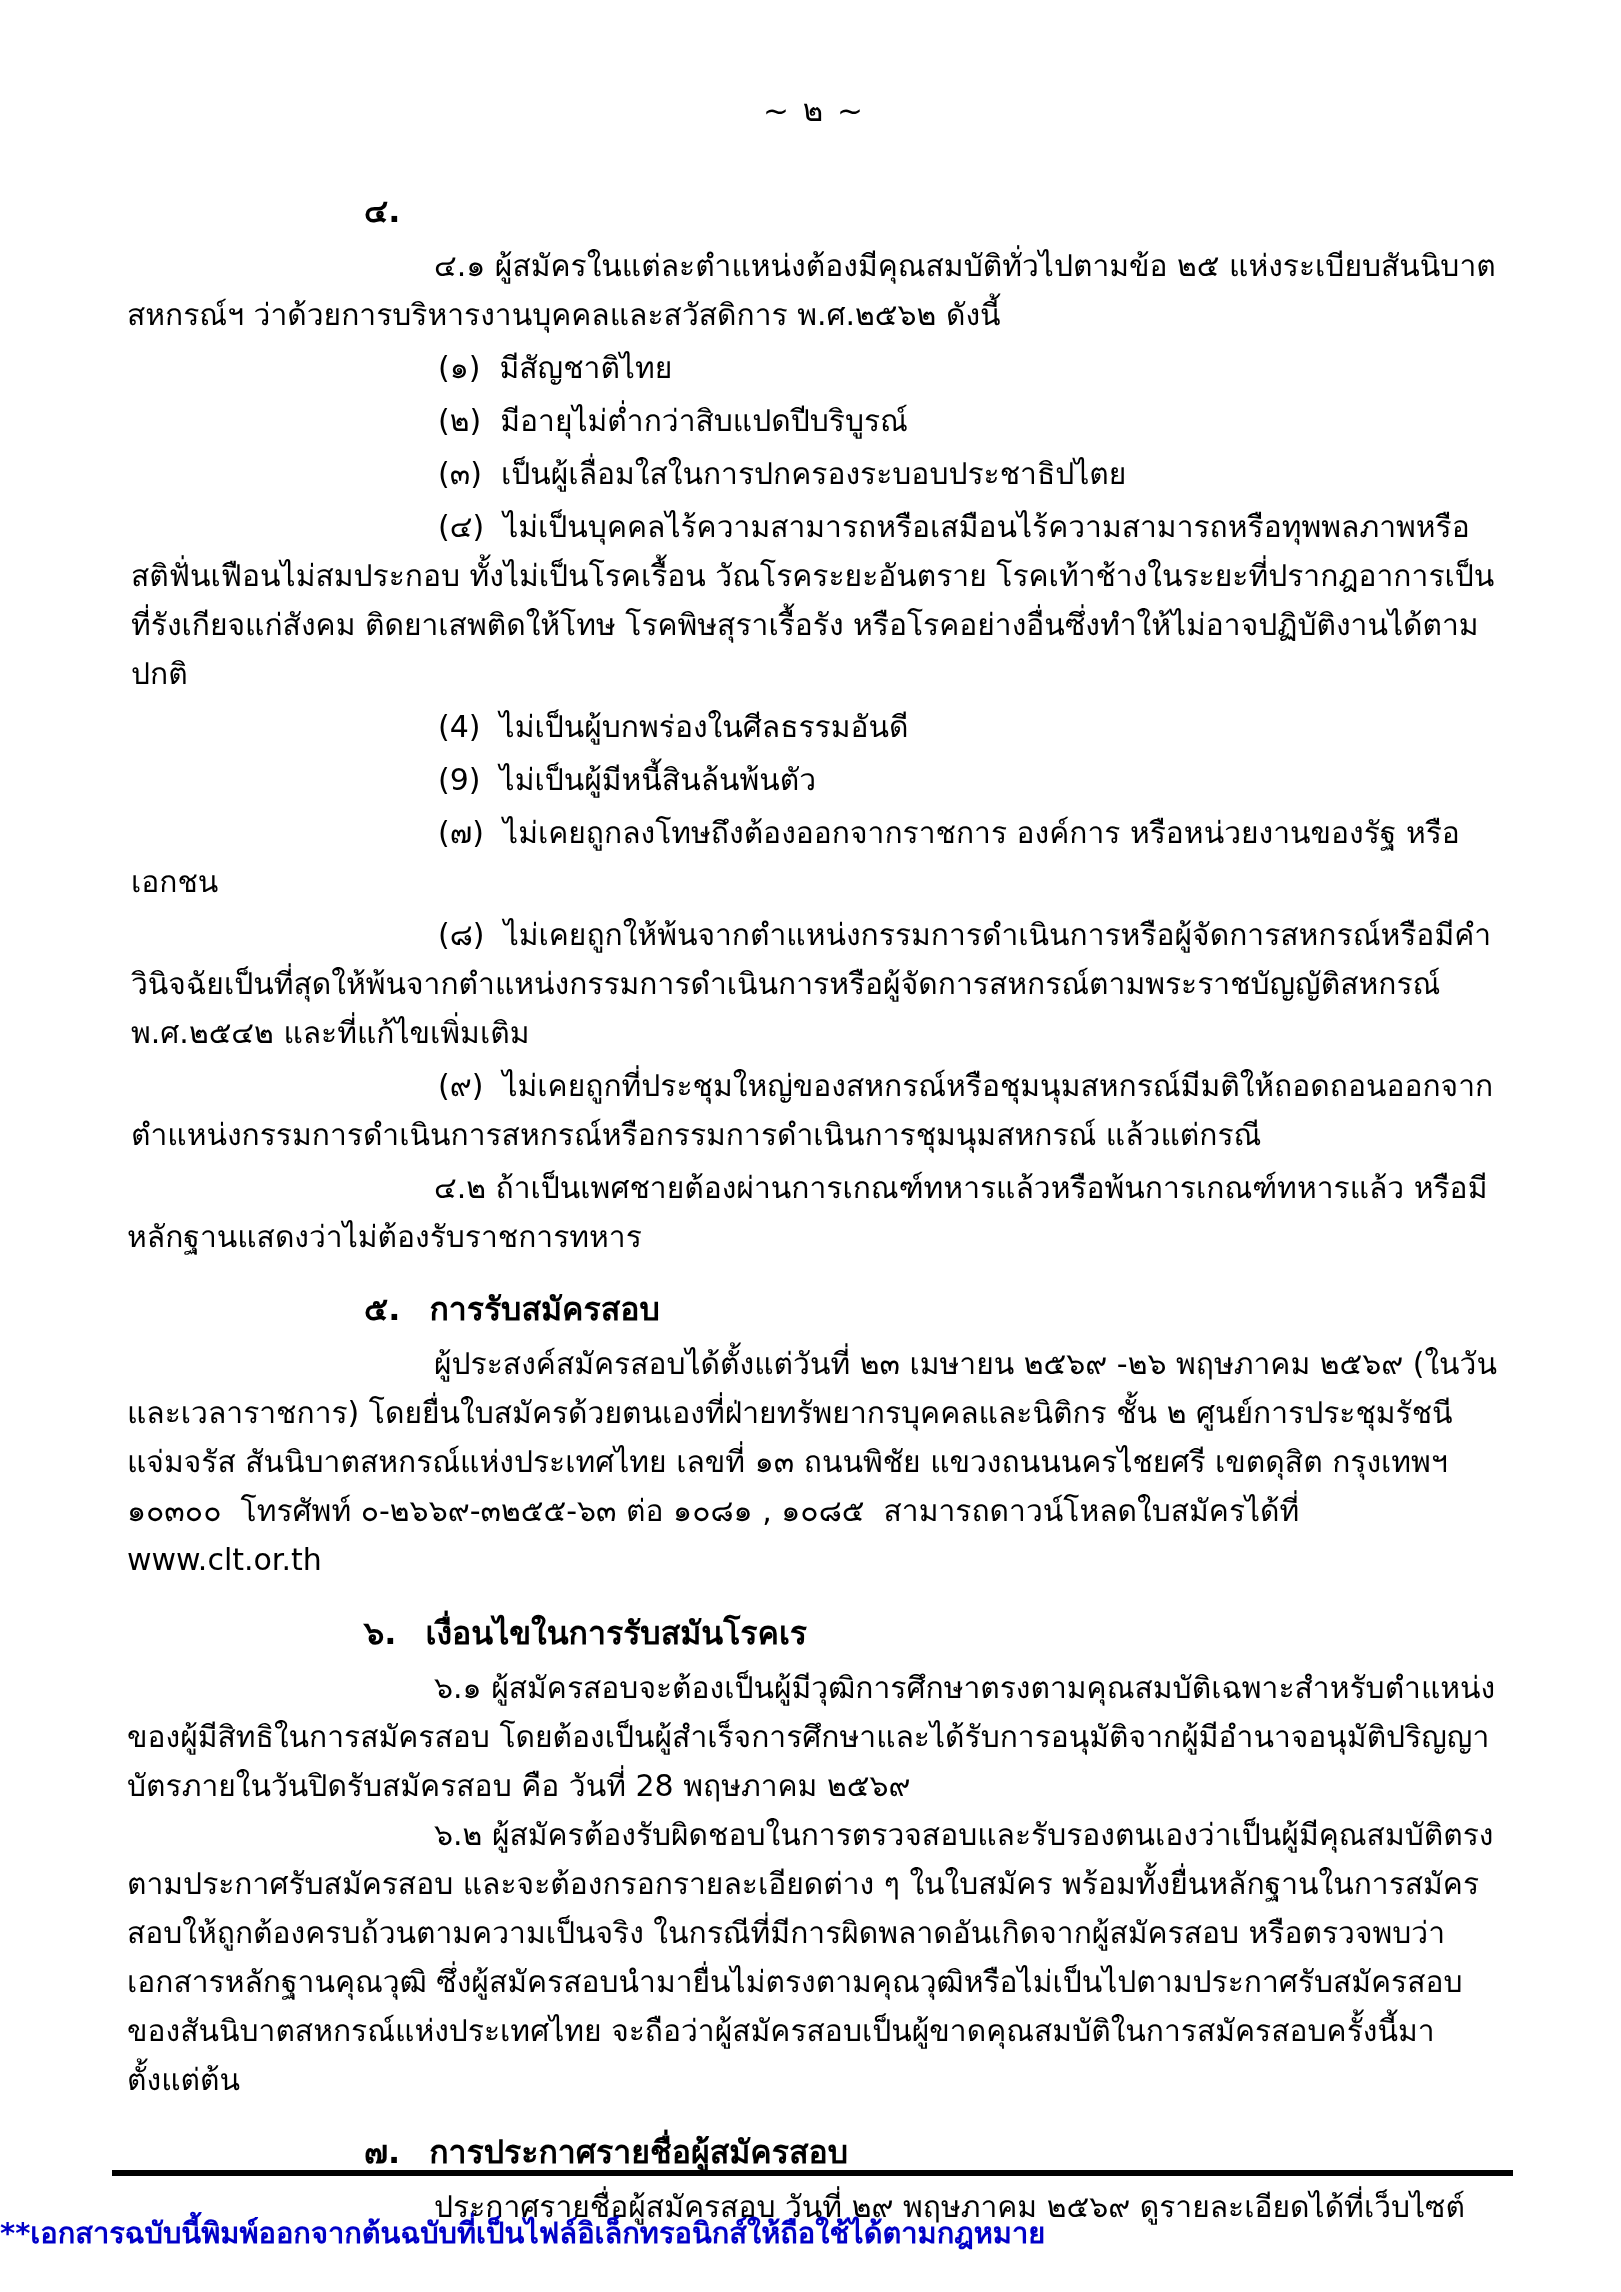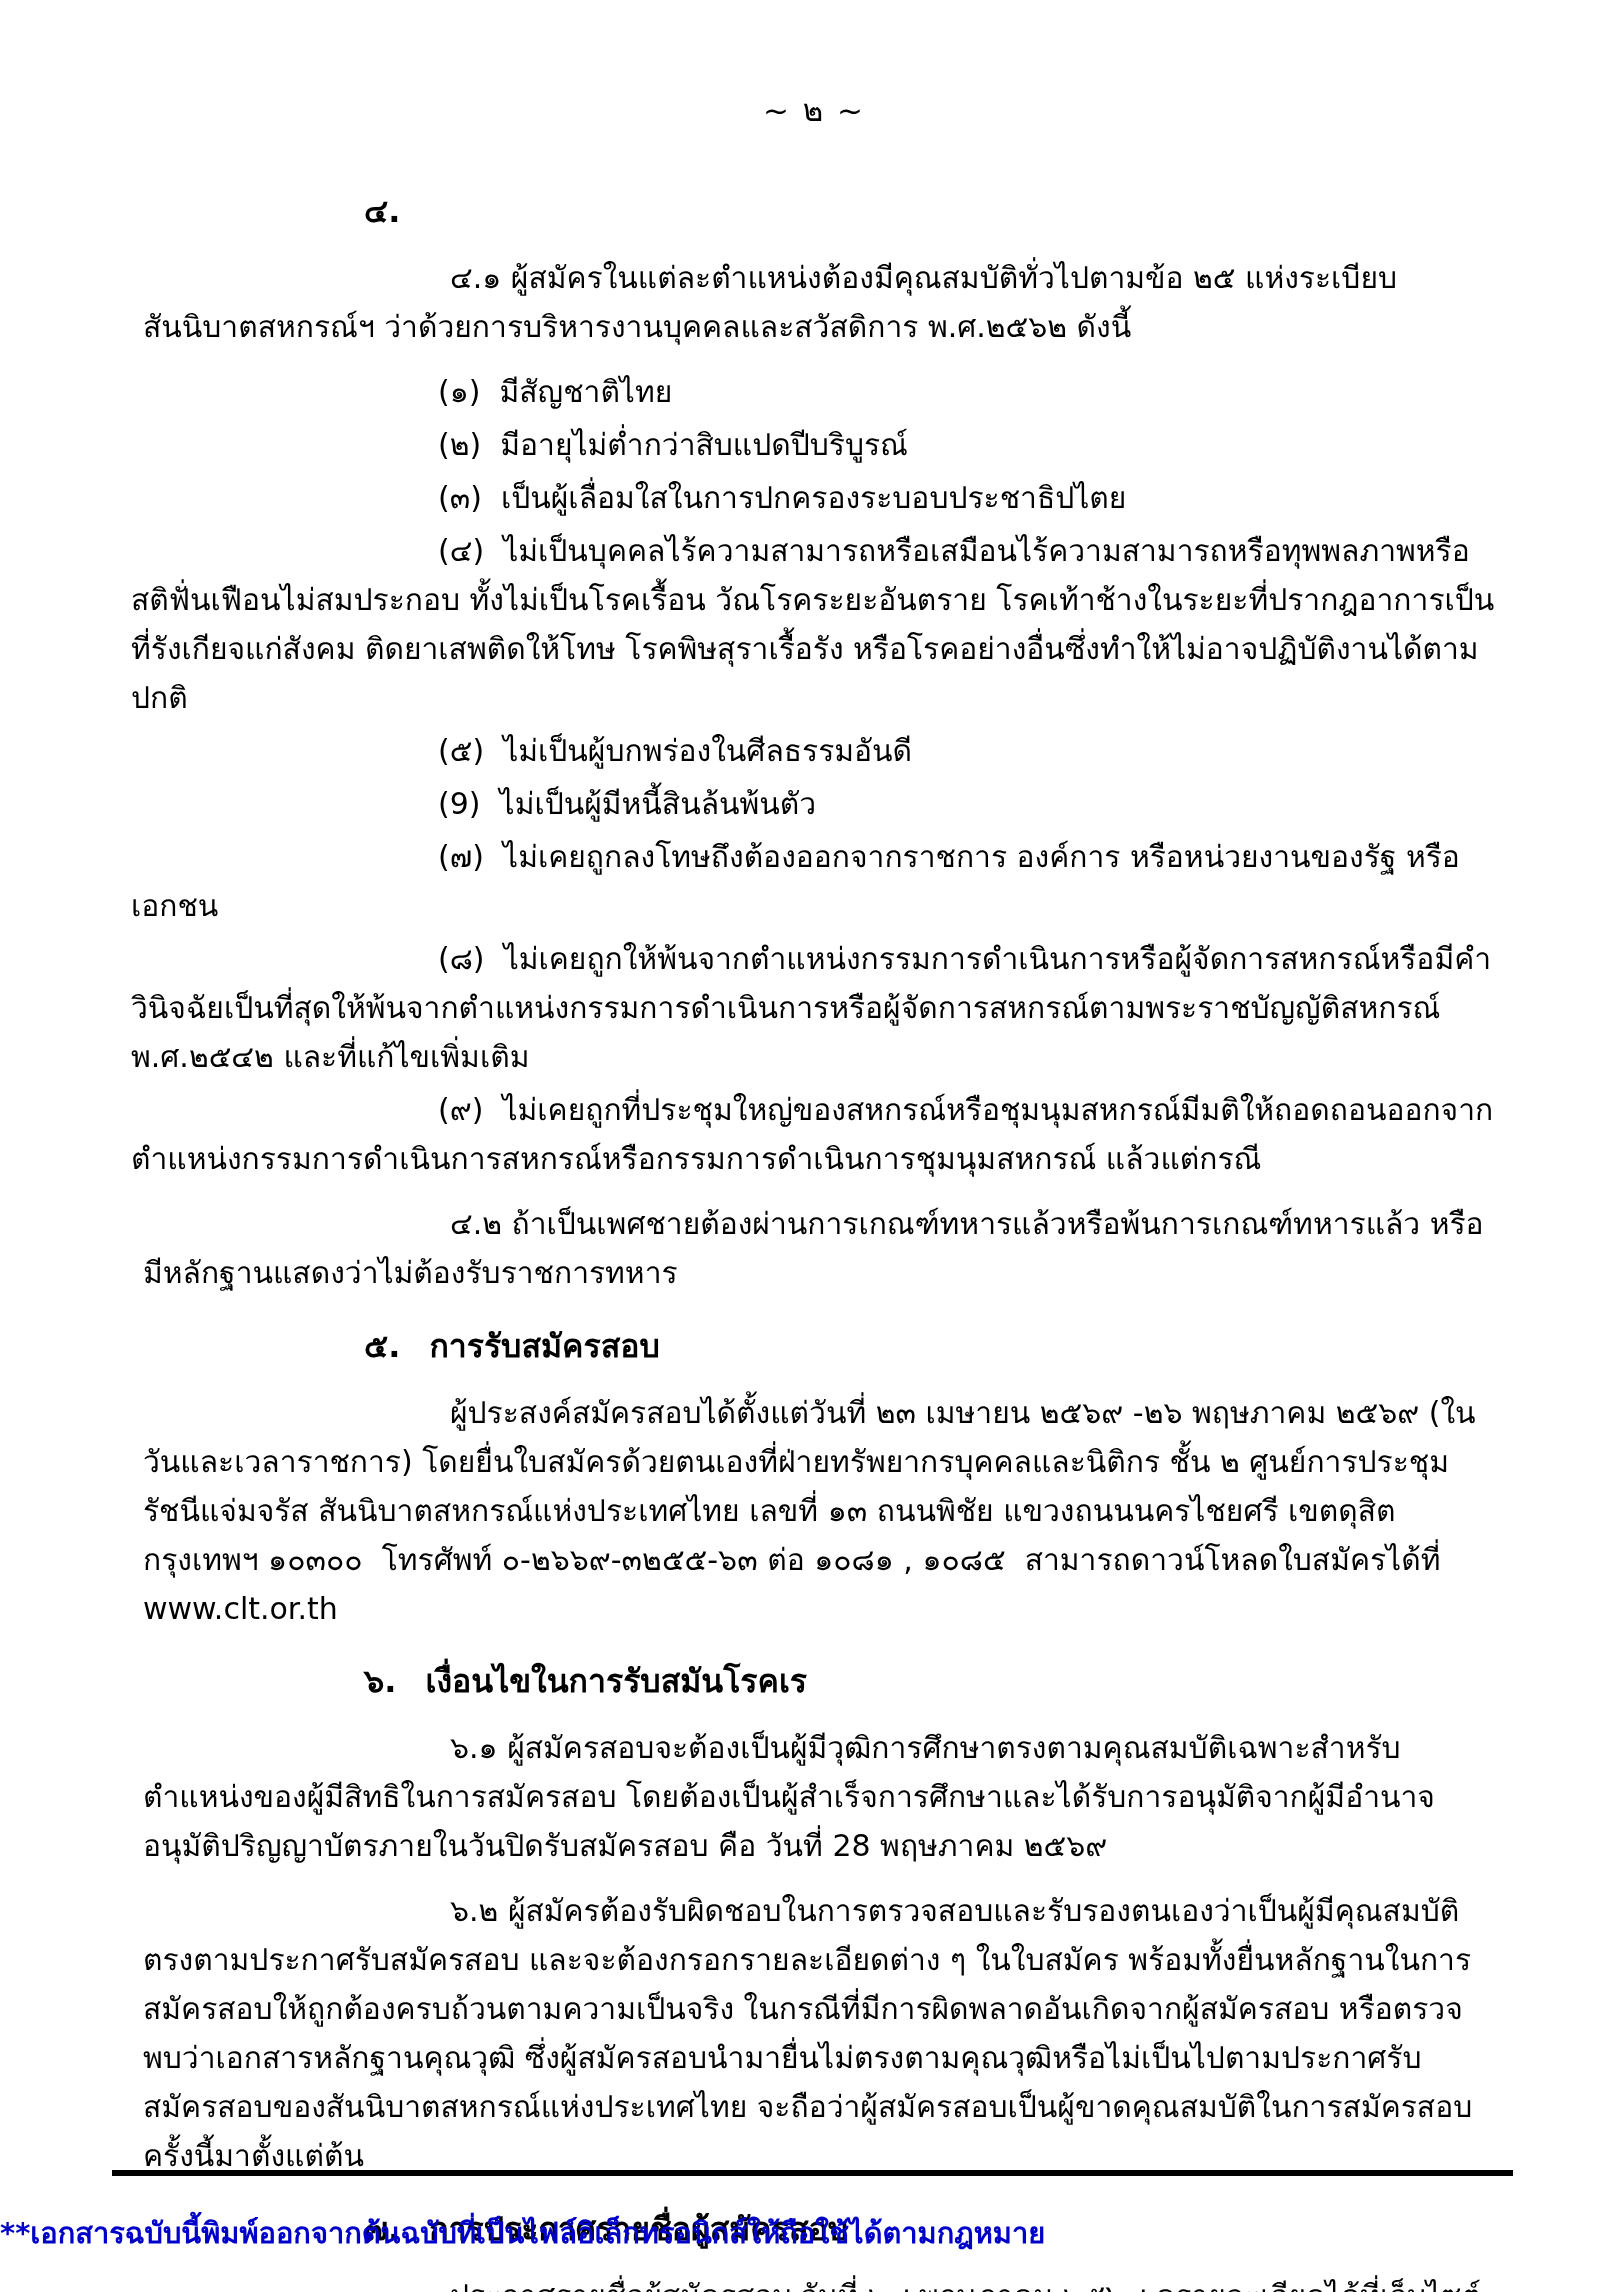--- a/index.html
+++ b/index.html
@@ -26,21 +26,21 @@
   }
   .section-heading {
     display: flex;
     gap: 29px;
     margin: 23.5px 0 3.9px 237px;
     font-weight: bold;
     font-size: 32px;
     line-height: 51px;
   }
   .para {
-    margin: 16px;
+    margin: 0;
     text-indent: 307px;
     white-space: pre-wrap;
     text-align: left;
   }
   .list-item { margin: 4px; text-indent: 307px; white-space: pre-wrap; }
   .link-line { margin: 0; text-indent: 0; }
   .footer-rule {
     position: absolute;
     left: 112px;
     right: 108px;
@@ -69,21 +69,21 @@
     <p class="page-number">~ ๒ ~</p>
 
     <div class="section-heading">
       <span>๔.</span>
     </div>
     <p class="para">๔.๑ ผู้สมัครในแต่ละตำแหน่งต้องมีคุณสมบัติทั่วไปตามข้อ ๒๕ แห่งระเบียบสันนิบาตสหกรณ์ฯ ว่าด้วยการบริหารงานบุคคลและสวัสดิการ พ.ศ.๒๕๖๒ ดังนี้</p>
     <p class="list-item">(๑)  มีสัญชาติไทย</p>
     <p class="list-item">(๒)  มีอายุไม่ต่ำกว่าสิบแปดปีบริบูรณ์</p>
     <p class="list-item">(๓)  เป็นผู้เลื่อมใสในการปกครองระบอบประชาธิปไตย</p>
     <p class="list-item">(๔)  ไม่เป็นบุคคลไร้ความสามารถหรือเสมือนไร้ความสามารถหรือทุพพลภาพหรือสติฟั่นเฟือนไม่สมประกอบ ทั้งไม่เป็นโรคเรื้อน วัณโรคระยะอันตราย โรคเท้าช้างในระยะที่ปรากฎอาการเป็นที่รังเกียจแก่สังคม ติดยาเสพติดให้โทษ โรคพิษสุราเรื้อรัง หรือโรคอย่างอื่นซึ่งทำให้ไม่อาจปฏิบัติงานได้ตามปกติ</p>
-    <p class="list-item">(๕)  ไม่เป็นผู้บกพร่องในศีลธรรมอันดี</p>
+    <p class="list-item">(4)  ไม่เป็นผู้บกพร่องในศีลธรรมอันดี</p>
     <p class="list-item">(9)  ไม่เป็นผู้มีหนี้สินล้นพ้นตัว</p>
     <p class="list-item">(๗)  ไม่เคยถูกลงโทษถึงต้องออกจากราชการ องค์การ หรือหน่วยงานของรัฐ หรือเอกชน</p>
     <p class="list-item">(๘)  ไม่เคยถูกให้พ้นจากตำแหน่งกรรมการดำเนินการหรือผู้จัดการสหกรณ์หรือมีคำวินิจฉัยเป็นที่สุดให้พ้นจากตำแหน่งกรรมการดำเนินการหรือผู้จัดการสหกรณ์ตามพระราชบัญญัติสหกรณ์ พ.ศ.๒๕๔๒ และที่แก้ไขเพิ่มเติม</p>
     <p class="list-item">(๙)  ไม่เคยถูกที่ประชุมใหญ่ของสหกรณ์หรือชุมนุมสหกรณ์มีมติให้ถอดถอนออกจากตำแหน่งกรรมการดำเนินการสหกรณ์หรือกรรมการดำเนินการชุมนุมสหกรณ์ แล้วแต่กรณี</p>
     <p class="para">๔.๒ ถ้าเป็นเพศชายต้องผ่านการเกณฑ์ทหารแล้วหรือพ้นการเกณฑ์ทหารแล้ว หรือมีหลักฐานแสดงว่าไม่ต้องรับราชการทหาร</p>
 
     <div class="section-heading">
       <span>๕.</span>
       <span>การรับสมัครสอบ</span>
     </div>

